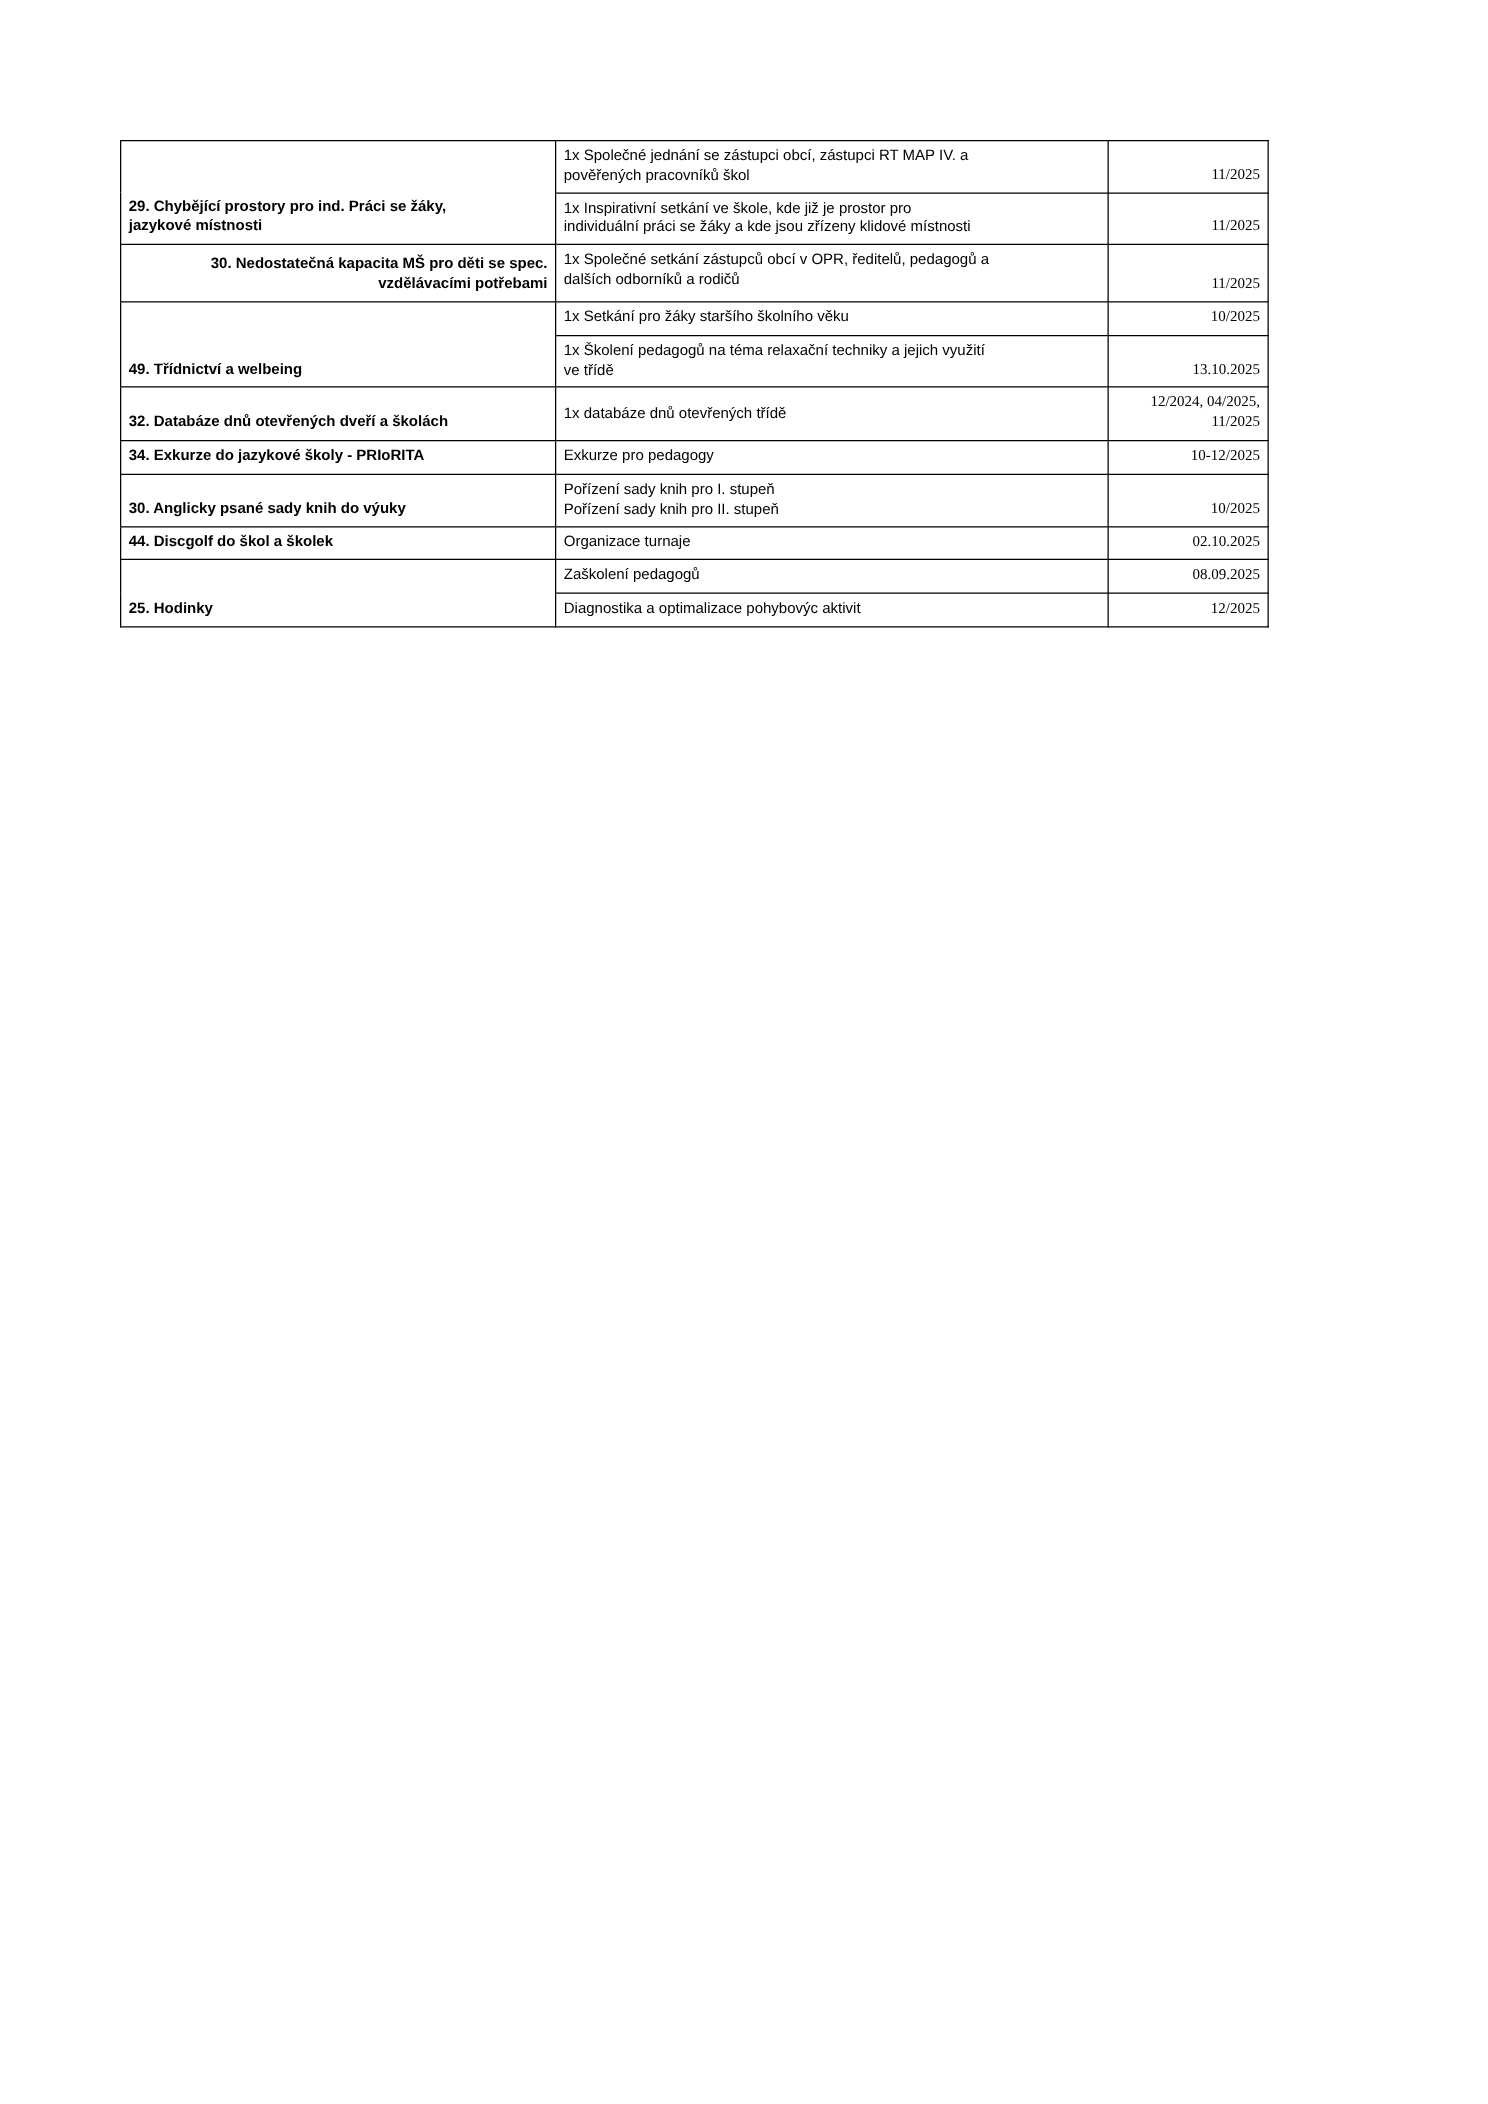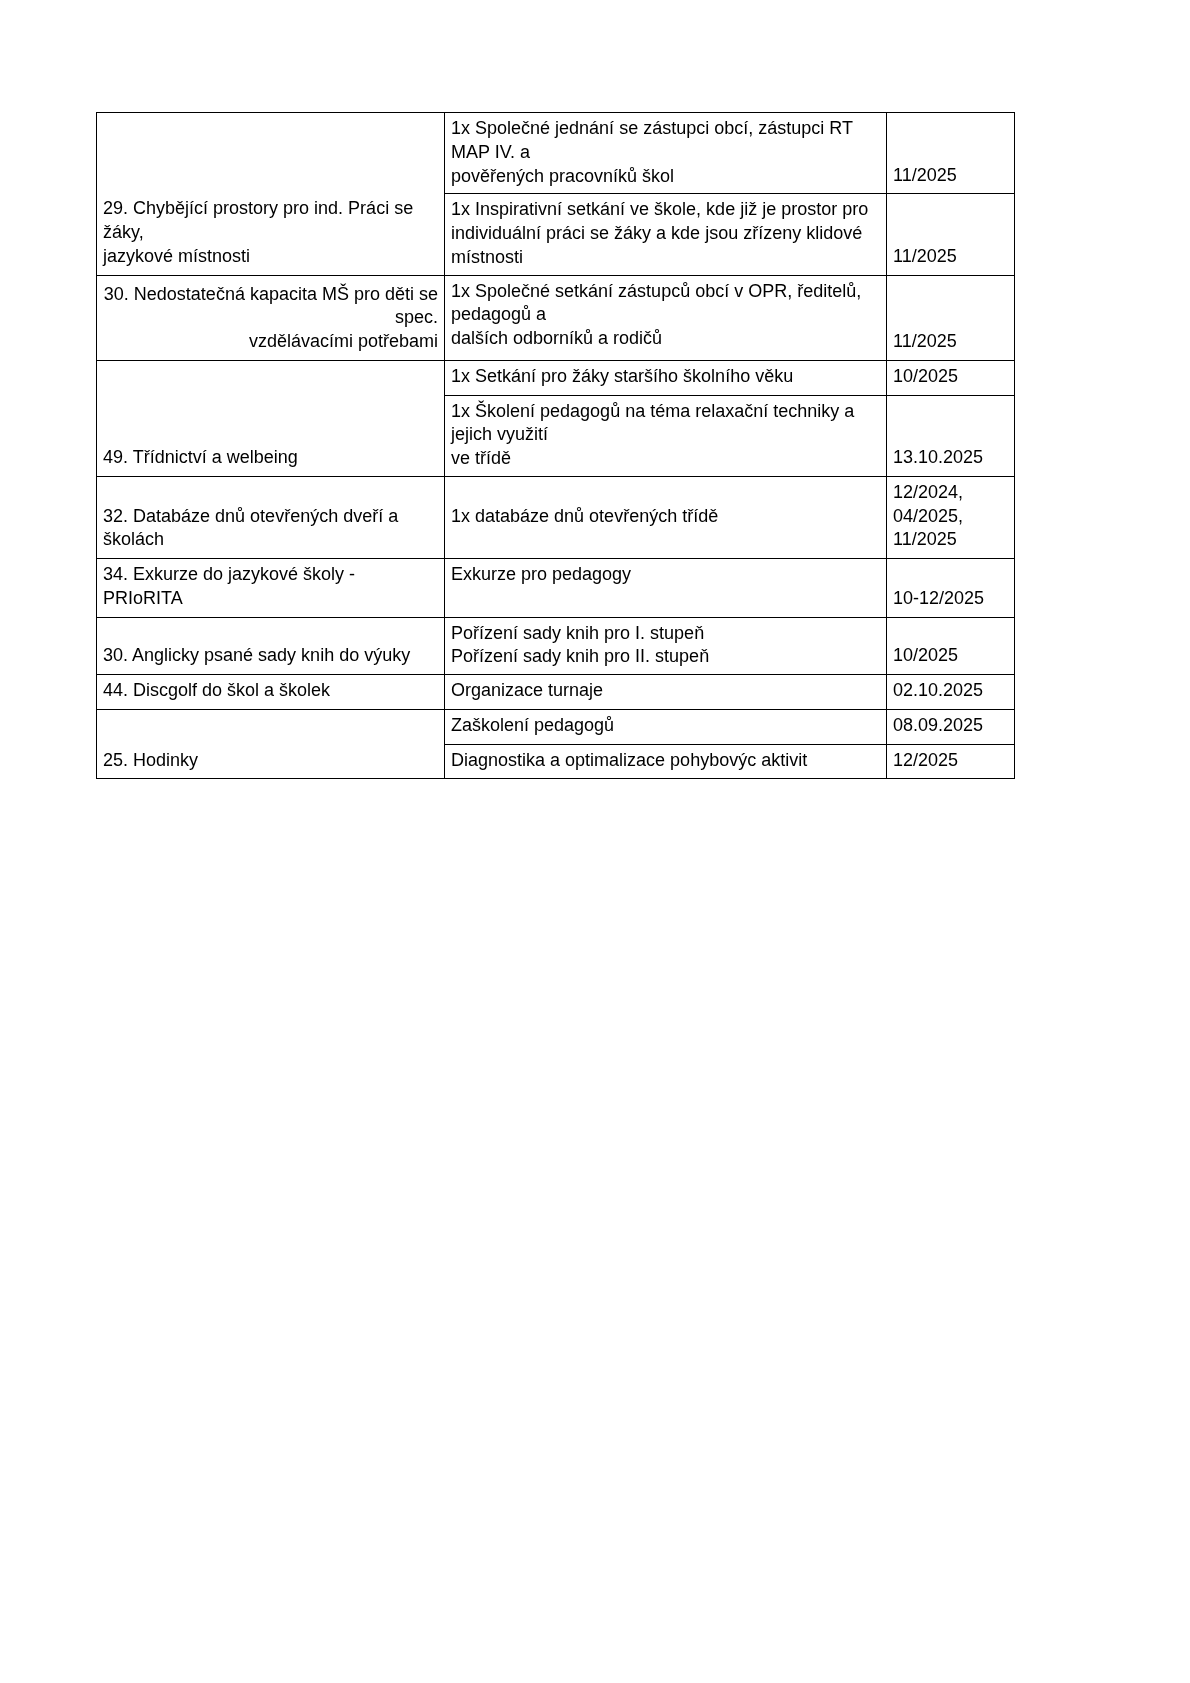--- a/index.html
+++ b/index.html
@@ -27,41 +27,42 @@
     left: 96px;
     top: 112px;
     width: 918px;
     border-collapse: collapse;
     table-layout: fixed;
   }
   .doc-table td {
     border: 1.6px solid #000000;
     vertical-align: top;
     padding: 4px 6px 5px 6px;
-    font-size: 18px;
+    font-size: 12px;
     line-height: 1.32;
   }
   .col-topic  { width: 348px; }
   .col-action { width: 442px; }
   .col-date   { width: 128px; text-align: center; }
 
   td.topic {
-    font-weight: normal;
+    font-weight: bold;
     vertical-align: bottom;
     padding-bottom: 6px;
   }
   td.topic.top-align {
     vertical-align: top;
     padding-top: 7px;
     text-align: right;
   }
   td.date {
     vertical-align: bottom;
-    text-align: left;
+    text-align: right;
     padding-bottom: 6px;
+    font-family: Liberation Serif, serif;
   }
   td.date.center-v {
     vertical-align: middle;
   }
   td.action {
     vertical-align: top;
   }
   td.action.mid {
     vertical-align: middle;
   }

